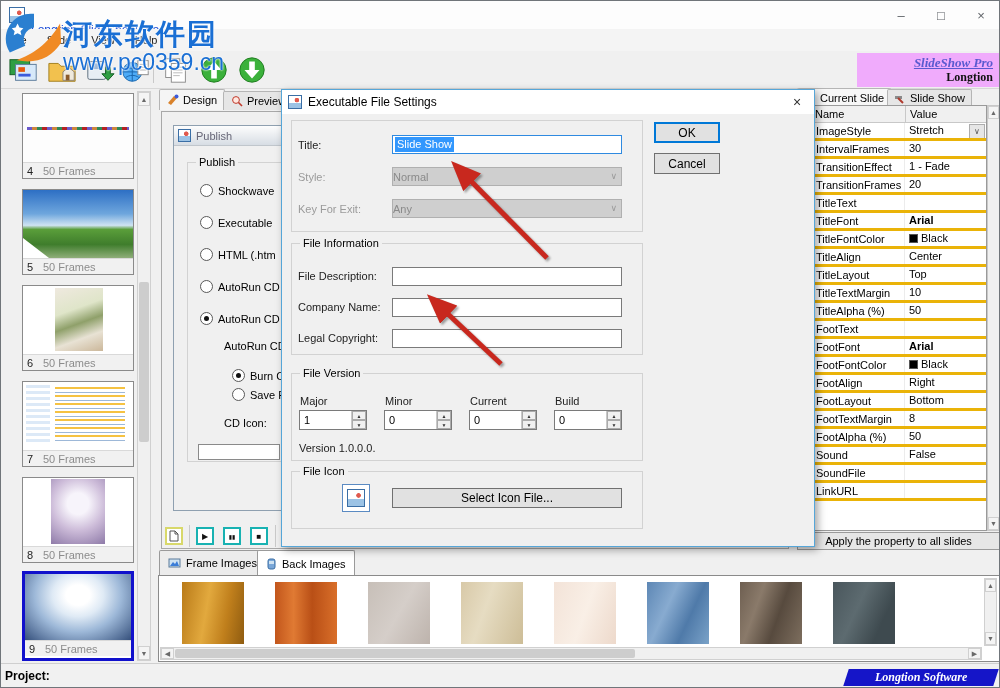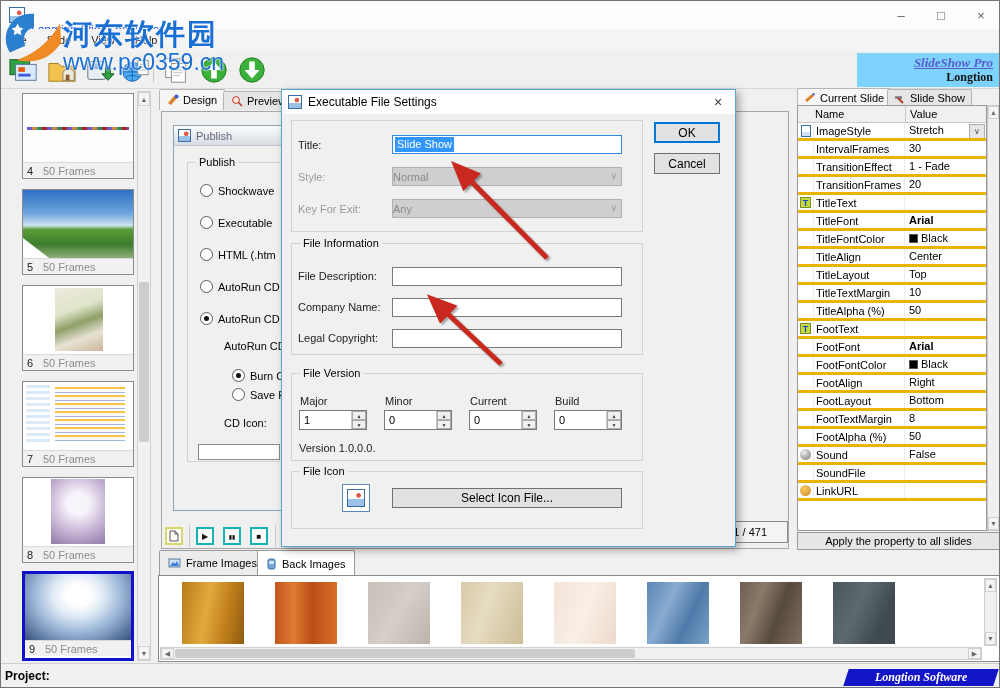--- a/index.html
+++ b/index.html
@@ -10,21 +10,21 @@
   
   .titlebar{left:0;top:0;width:100%;height:28px;background:#fdfdfd}
   .apptitle{left:30px;top:22px;color:#1d4ed8;font-size:12px}
   .winbtn{top:0;width:40px;height:28px;display:flex;align-items:center;justify-content:center;
           color:#5f6368;font-size:13px;cursor:default}
   .menubar{left:0;top:28px;width:100%;height:22px;background:#f4f4f4;display:flex;align-items:center;padding-left:8px;gap:20px}
   .menubar span{color:#222}
   .toolbar{left:0;top:50px;width:100%;height:38px;background:#f0f0f0;border-bottom:1px solid #d8d8d8}
   .tbico{top:54px;width:30px;height:30px}
   .tsep{top:56px;width:1px;height:26px;background:#c9c9c9}
-  .brandbox{left:856px;top:52px;width:142px;height:34px;background:#7dd3fc;text-align:right;padding:2px 6px 0 0}
+  .brandbox{left:856px;top:52px;width:142px;height:34px;background:#f0abfc;text-align:right;padding:2px 6px 0 0}
   .brand1{font-family:"Liberation Serif",serif;font-style:italic;font-weight:bold;font-size:13px;
           color:#5a5ad0;text-decoration:underline;display:block;line-height:15px}
   .brand2{font-family:"Liberation Serif",serif;font-weight:bold;font-size:12px;color:#111;display:block;line-height:14px}
   
   .wm{left:0;top:4px;width:260px;height:70px;z-index:30;pointer-events:none}
   .wmt1{left:62px;top:10px;font-size:29px;font-weight:bold;color:#1a6fd4;letter-spacing:2px;
         text-shadow:0 0 2px #fff,0 0 2px #fff}
   .wmt2{left:62px;top:44px;font-size:23px;font-weight:normal;color:#1a6fd4;
         text-shadow:0 0 2px #fff,0 0 2px #fff}
   
@@ -69,21 +69,21 @@
   .grp{position:absolute;border:1px solid #d2d2d2}
   .grp>.glab{position:absolute;top:-7px;left:8px;background:#f0f0f0;padding:0 3px}
   .radio{position:absolute;width:13px;height:13px;border:1px solid #595959;border-radius:50%;background:#fff}
   .radio.sel::after{content:"";position:absolute;left:3px;top:3px;width:5px;height:5px;border-radius:50%;background:#111}
   .rlbl{position:absolute;white-space:nowrap}
   .ctlbtn{position:absolute;width:18px;height:18px;border:2px solid #18b2b2;background:#fff;
           display:flex;align-items:center;justify-content:center;font-size:8px;color:#111}
   .counter{left:701px;top:520px;width:86px;height:22px;border:1px solid #8a8a8a;background:#f4f4f4;
            display:flex;align-items:center;justify-content:flex-end;padding-right:20px}
   
-  .dialog{left:280px;top:88px;width:455px;height:458px;background:#f0f0f0;border:1px solid #56a6d8;
+  .dialog{left:280px;top:88px;width:534px;height:458px;background:#f0f0f0;border:1px solid #56a6d8;
           box-shadow:3px 3px 8px rgba(0,0,0,.35);z-index:40}
   .dtitle{height:24px;background:#fff;display:flex;align-items:center;gap:6px;padding-left:6px;font-size:12px}
   .dclose{position:absolute;right:8px;top:4px;width:18px;height:16px;display:flex;align-items:center;
           justify-content:center;color:#333;font-size:14px}
   .dlbl{position:absolute;color:#222}
   .dlbl.dis{color:#9a9a9a}
   .txtin{position:absolute;left:110px;width:230px;height:19px;background:#fff;border:1px solid #7a7a7a}
   .combo{position:absolute;left:110px;width:230px;height:19px;background:#cfcfcf;border:1px solid #b0b0b0;
          color:#8a8a8a;display:flex;align-items:center;}
   .combo .chev{position:absolute;right:4px;top:3px;color:#999;font-size:9px}

